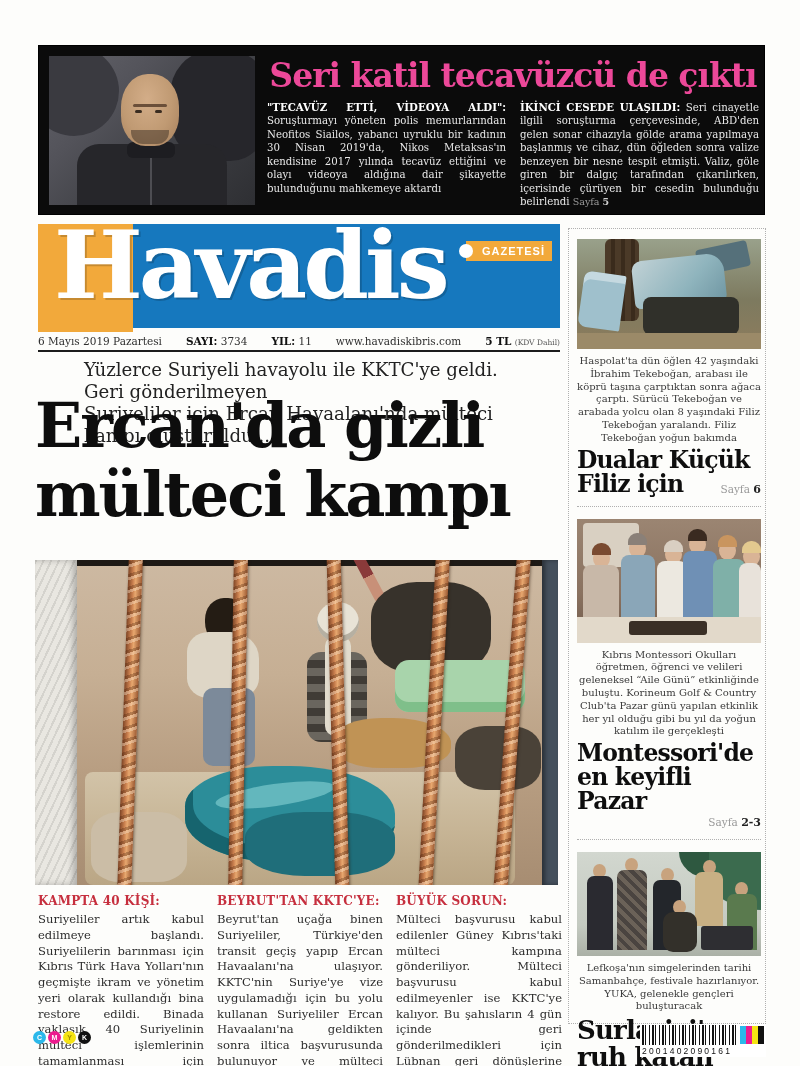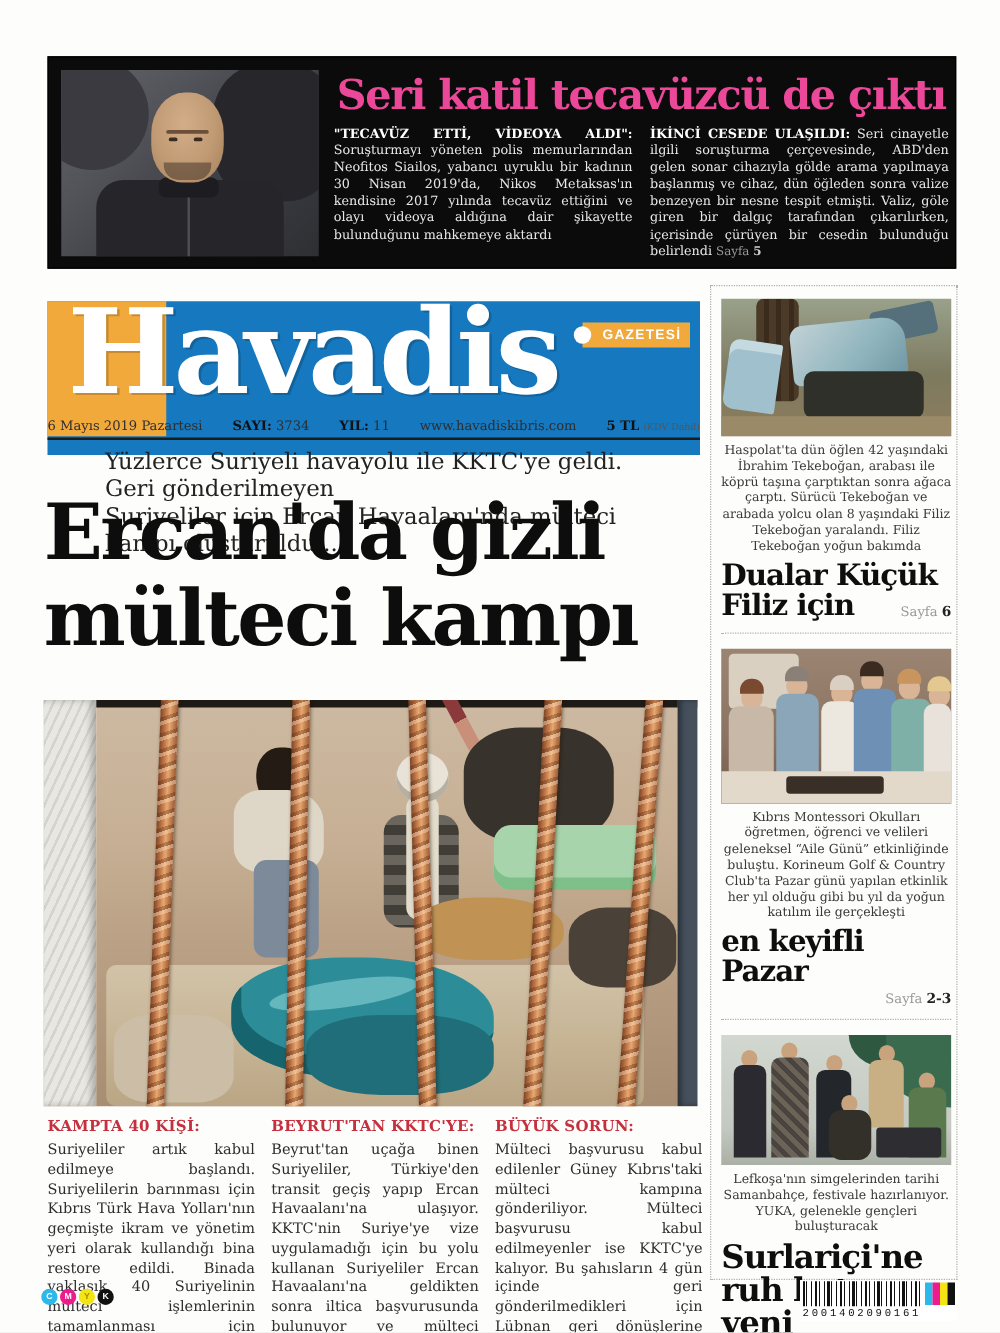--- a/index.html
+++ b/index.html
@@ -27,21 +27,21 @@
   .banner-right { left:228px; top:8px; width:492px; height:154px; }
   .banner-kicker { font-family:"DejaVu Serif",serif; font-weight:bold; font-size:10.4px; line-height:1.3; color:#f4f4f4; text-align:center; padding:4px 2px 0 2px; }
   .banner-headline { font-family:"DejaVu Serif",serif; font-weight:bold; font-size:33px; letter-spacing:-1px; color:#ec4899; text-align:center; margin-top:2px; }
   .banner-cols { display:flex; gap:14px; margin-top:6px; }
   .banner-col { width:50%; font-size:10.2px; line-height:1.32; color:#e8e8e8; text-align:justify; }
   .banner-col b.lbl { color:#ffffff; }
   .pageref-dark { color:#9a9a9a; font-size:9.5px; }
   .pageref-dark b { color:#cfcfcf; }
 
   
-  .masthead { left:38px; top:224px; width:522px; height:123px; background:#1678be;margin-top:17px; }
+  .masthead { left:38px; top:224px; width:522px; height:104px; background:#1678be; }
   .masthead-orange { position:absolute; left:0; top:0; width:95px; height:108px; background:#f2a93b; }
   .masthead-title { position:absolute; left:16px; top:-14px; font-family:"DejaVu Serif",serif; font-weight:bold; font-size:94px; letter-spacing:-4px; color:#ffffff; text-shadow:2px 2px 0 rgba(0,0,0,0.18); }
   .gazete-badge { position:absolute; right:8px; top:17px; height:20px; background:#f2a93b; color:#fff; font-family:"Liberation Sans",sans-serif; font-weight:bold; font-size:11px; letter-spacing:1px; line-height:20px; padding:0 7px 0 16px; }
   .i-dot { position:absolute; left:-7px; top:3px; width:14px; height:14px; background:#ffffff; border-radius:50%; }
 
   .date-strip { left:38px; top:333px; width:522px; height:19px; display:flex; justify-content:space-between; align-items:center; font-size:10.5px; color:#2e2e2e; border-bottom:2px solid #1c1c1c; padding-bottom:2px; }
   .date-strip .seg b { color:#111; }
   .price-note { font-size:7.5px; color:#555; }
 
   
@@ -119,21 +119,21 @@
   .y-man { position:absolute; border-radius:7px 7px 0 0; }
   .y-head { position:absolute; width:13px; height:14px; border-radius:50%; background:#c8a37e; }
   .y-bench { position:absolute; right:8px; bottom:6px; width:52px; height:24px; background:#2e2e32; border-radius:3px; }
 
   
   .cmyk-row { left:33px; top:1031px; display:flex; gap:2px; }
   .cmyk-dot { width:13px; height:13px; border-radius:50%; color:#fff; font-family:"Liberation Sans",sans-serif; font-weight:bold; font-size:7px; line-height:13px; text-align:center; }
   .barcode-wrap { left:640px; top:1024px; width:126px; background:#fff; padding:1px 2px; display:flex; align-items:flex-start; gap:3px; }
   .barcode { width:100px; }
   .barcode-bars { height:20px; background:repeating-linear-gradient(90deg,#111 0 2px,#fff 2px 3px,#111 3px 4px,#fff 4px 7px,#111 7px 8px,#fff 8px 10px); }
-  .barcode-digits { font-family:Liberation Mono, monospace; font-size:8.5px; letter-spacing:2.2px; color:#111; margin-top:1px; }
+  .barcode-digits { font-family:Liberation Sans, sans-serif; font-size:8.5px; letter-spacing:2.2px; color:#111; margin-top:1px; }
   .color-patches { display:flex; margin-top:1px; }
   .color-patches span { width:6px; height:18px; display:inline-block; }
 </style>
 </head>
 <body>
 
 <div class="page">
 
   <div class="abs top-banner">
     <div class="abs mugshot">
@@ -263,20 +263,21 @@
         <div class="fam-body" style="left:44px; top:36px; width:34px; height:66px; background:#8aa6b8;"></div>
         <div class="fam-body" style="left:80px; top:42px; width:30px; height:60px; background:#ece8e0;"></div>
         <div class="fam-body" style="left:106px; top:32px; width:34px; height:70px; background:#6f90b5;"></div>
         <div class="fam-body" style="left:136px; top:40px; width:32px; height:62px; background:#7fb0a8;"></div>
         <div class="fam-body" style="left:162px; top:44px; width:22px; height:58px; background:#e8e2da;"></div>
         <div class="fam-table"></div>
           <div class="fam-tray"></div>
       </div>
       <div class="story-caption">Kıbrıs Montessori Okulları öğretmen, öğrenci ve velileri geleneksel “Aile Günü” etkinliğinde buluştu. Korineum Golf &amp; Country Club'ta Pazar günü yapılan etkinlik her yıl olduğu gibi bu yıl da yoğun katılım ile gerçekleşti</div>
       <div class="story-headline">
+        <div>Montessori'de</div>
         <div>en keyifli Pazar</div>
       </div>
       <div class="story-pageref"><span>Sayfa</span> <b>2-3</b></div>
     </div>
 
     <div class="story">
       <div class="story-photo youth">
         <div class="y-mural"></div>
           <div class="y-mural2"></div>
         <div class="y-head" style="left:16px; top:12px;"></div>

